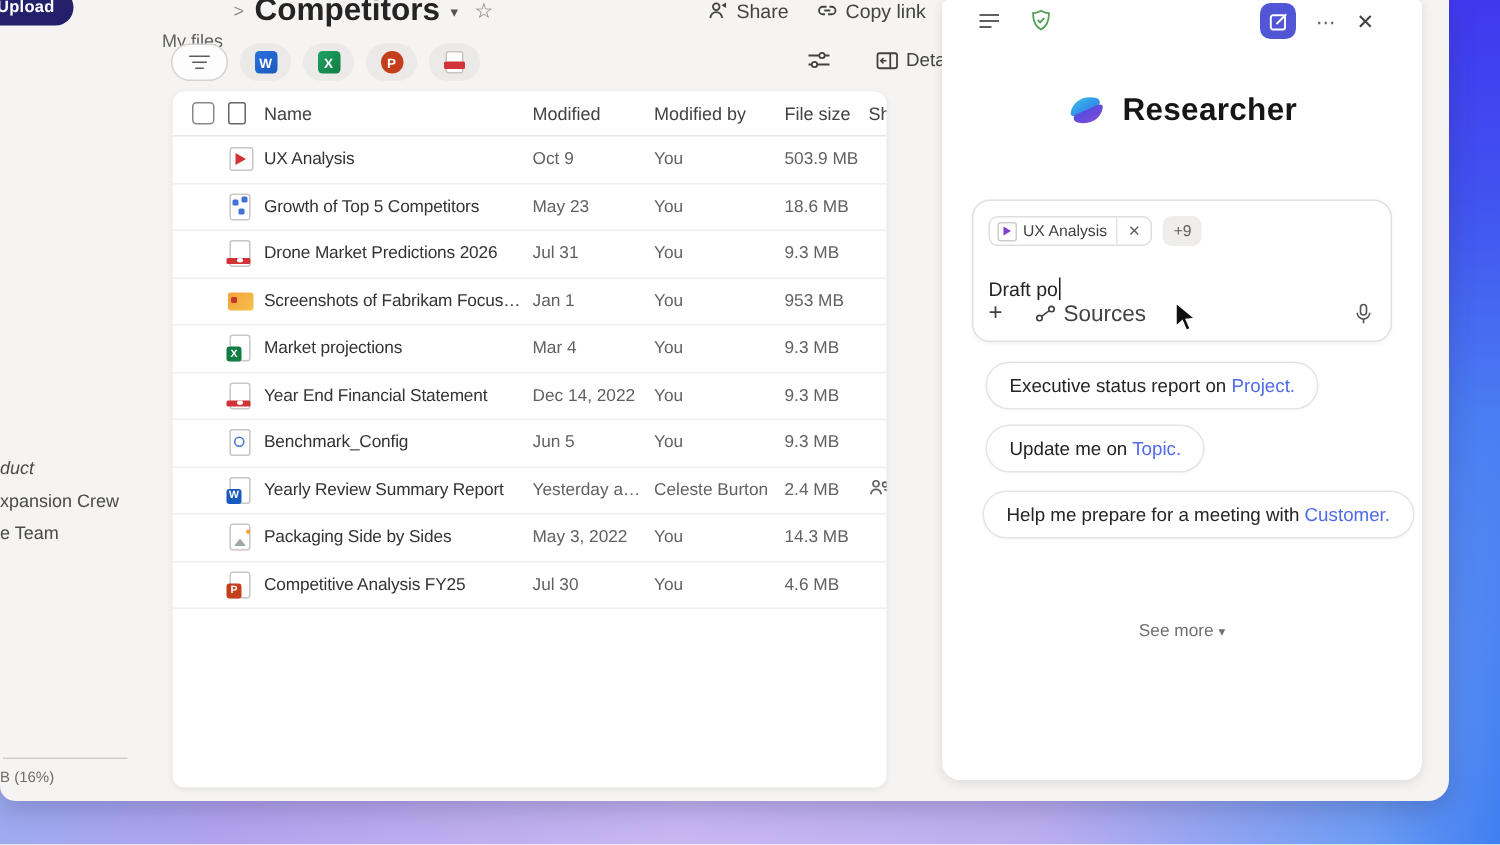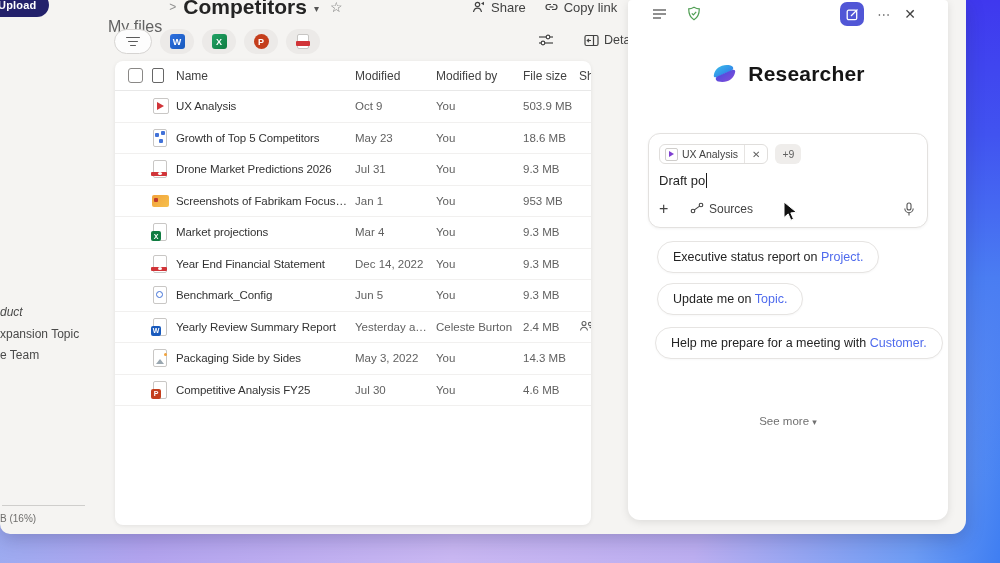--- a/index.html
+++ b/index.html
@@ -19,21 +19,21 @@
   .upload-btn { position:absolute; left:-17px; top:-7px; background:#23216b; color:#fff;
     font-size:11px; font-weight:bold; padding:6px 13px 6px 15px; border-radius:14px; letter-spacing:.2px; }
 
   
   .side-item { position:absolute; font-size:12px; color:#4a4a4a; white-space:nowrap; }
   .side-divider { position:absolute; left:2px; top:505px; width:83px; height:1px; background:#cfcecc; }
   .side-storage { position:absolute; left:0; top:513px; font-size:10px; color:#6f6e6c;text-align:right; }
 
   
   .breadcrumb { position:absolute; left:108px; top:-3px; display:flex; align-items:center; gap:7px; height:20px; }
-  .bc-parent { font-size:16px; color:#616161;margin-top:40px; }
+  .bc-parent { font-size:12px; color:#616161;margin-top:40px; }
   .bc-sep { font-size:12px; color:#909090; }
   .bc-current { font-size:21px; font-weight:700; color:#242424; }
   .bc-chev { font-size:10px; color:#555; margin-top:2px; }
   .bc-star { font-size:14px; color:#737373; margin-left:4px; margin-top:-1px; }
 
   
   .top-actions { position:absolute; left:472px; top:-2px; display:flex; align-items:center; gap:18px; height:18px; }
   .ta-item { display:flex; align-items:center; gap:5px; font-size:13px; color:#424242; }
   .ta-more { font-size:14px; color:#424242; letter-spacing:1px; }
 
@@ -108,26 +108,26 @@
   .chip-row { display:flex; gap:7px; align-items:center; }
   .chip { display:flex; align-items:center; height:20px; border:1px solid #e0dedc; border-radius:6px; background:#fff; }
   .chip-ico { width:13px; height:13px; border:1px solid #cfcdcb; border-radius:2px; margin:0 4px 0 5px;
     display:flex; align-items:center; justify-content:center; }
   .chip-play { width:0; height:0; border-left:5px solid #7f3fd1; border-top:3px solid transparent; border-bottom:3px solid transparent; }
   .chip-label { font-size:10.5px; color:#424242; padding-right:6px; }
   .chip-div { width:1px; height:18px; background:#e6e4e2; }
   .chip-x { font-size:10px; color:#616161; padding:0 7px; }
   .plus9 { height:20px; padding:0 7px; background:#efedeb; border-radius:6px; font-size:10.5px; color:#616161;
     display:flex; align-items:center; }
-  .typed-row { margin-top:9px; font-size:13px; color:#242424; display:flex; align-items:center; }
+  .typed-row { margin-top:21px; font-size:13px; color:#242424; display:flex; align-items:center; }
   .caret { width:1px; height:15px; background:#1a1a1a; margin-left:1px; animation:blink 1s steps(1) infinite; }
   @keyframes blink { 50% { opacity:0; } }
   .input-actions { position:absolute; left:10px; right:12px; bottom:9px; display:flex; align-items:center; }
   .plus-btn { font-size:16px; color:#424242; width:18px; }
-  .sources-btn { display:flex; align-items:flex-start; gap:5px; font-size:12px; color:#424242; margin-left:13px; }
+  .sources-btn { display:flex; align-items:center; gap:5px; font-size:15px; color:#424242; margin-left:13px; }
   .mic-btn { margin-left:auto; }
 
   .suggestion { position:absolute; border:1px solid #e6e4e2; border-radius:17px; background:#fff;
     font-size:12.5px; color:#242424; padding:8px 15px; white-space:nowrap; box-shadow:0 1px 2px rgba(0,0,0,.03); }
   .suggestion .hl { color:#4f6bed; }
   .see-more { position:absolute; left:0; top:371px; width:100%; text-align:center; font-size:11.5px; color:#707070;margin-top:44px; }
   .see-more .chev { font-size:9px; }
 
   
   .cursor { position:absolute; left:783px; top:201px; z-index:50; }
@@ -139,21 +139,21 @@
 
 <div class="wallpaper"></div>
 <div class="wall-right"></div>
 
 <div class="app-window">
 
   <div class="upload-btn">Upload</div>
 
   <div>
     <div class="side-item" style="left:0; top:305px;font-style:italic;">duct</div>
-    <div class="side-item" style="left:0; top:327px;">xpansion Topic</div>
+    <div class="side-item" style="left:0; top:327px;">xpansion Crew</div>
     <div class="side-item" style="left:0; top:348px;">e Team</div>
     <div class="side-divider"></div>
     <div class="side-storage">B (16%)</div>
   </div>
 
   <div class="breadcrumb">
     <span class="bc-parent">My files</span>
     <span class="bc-sep">&gt;</span>
     <span class="bc-current">Competitors</span>
     <span class="bc-chev">▾</span>

